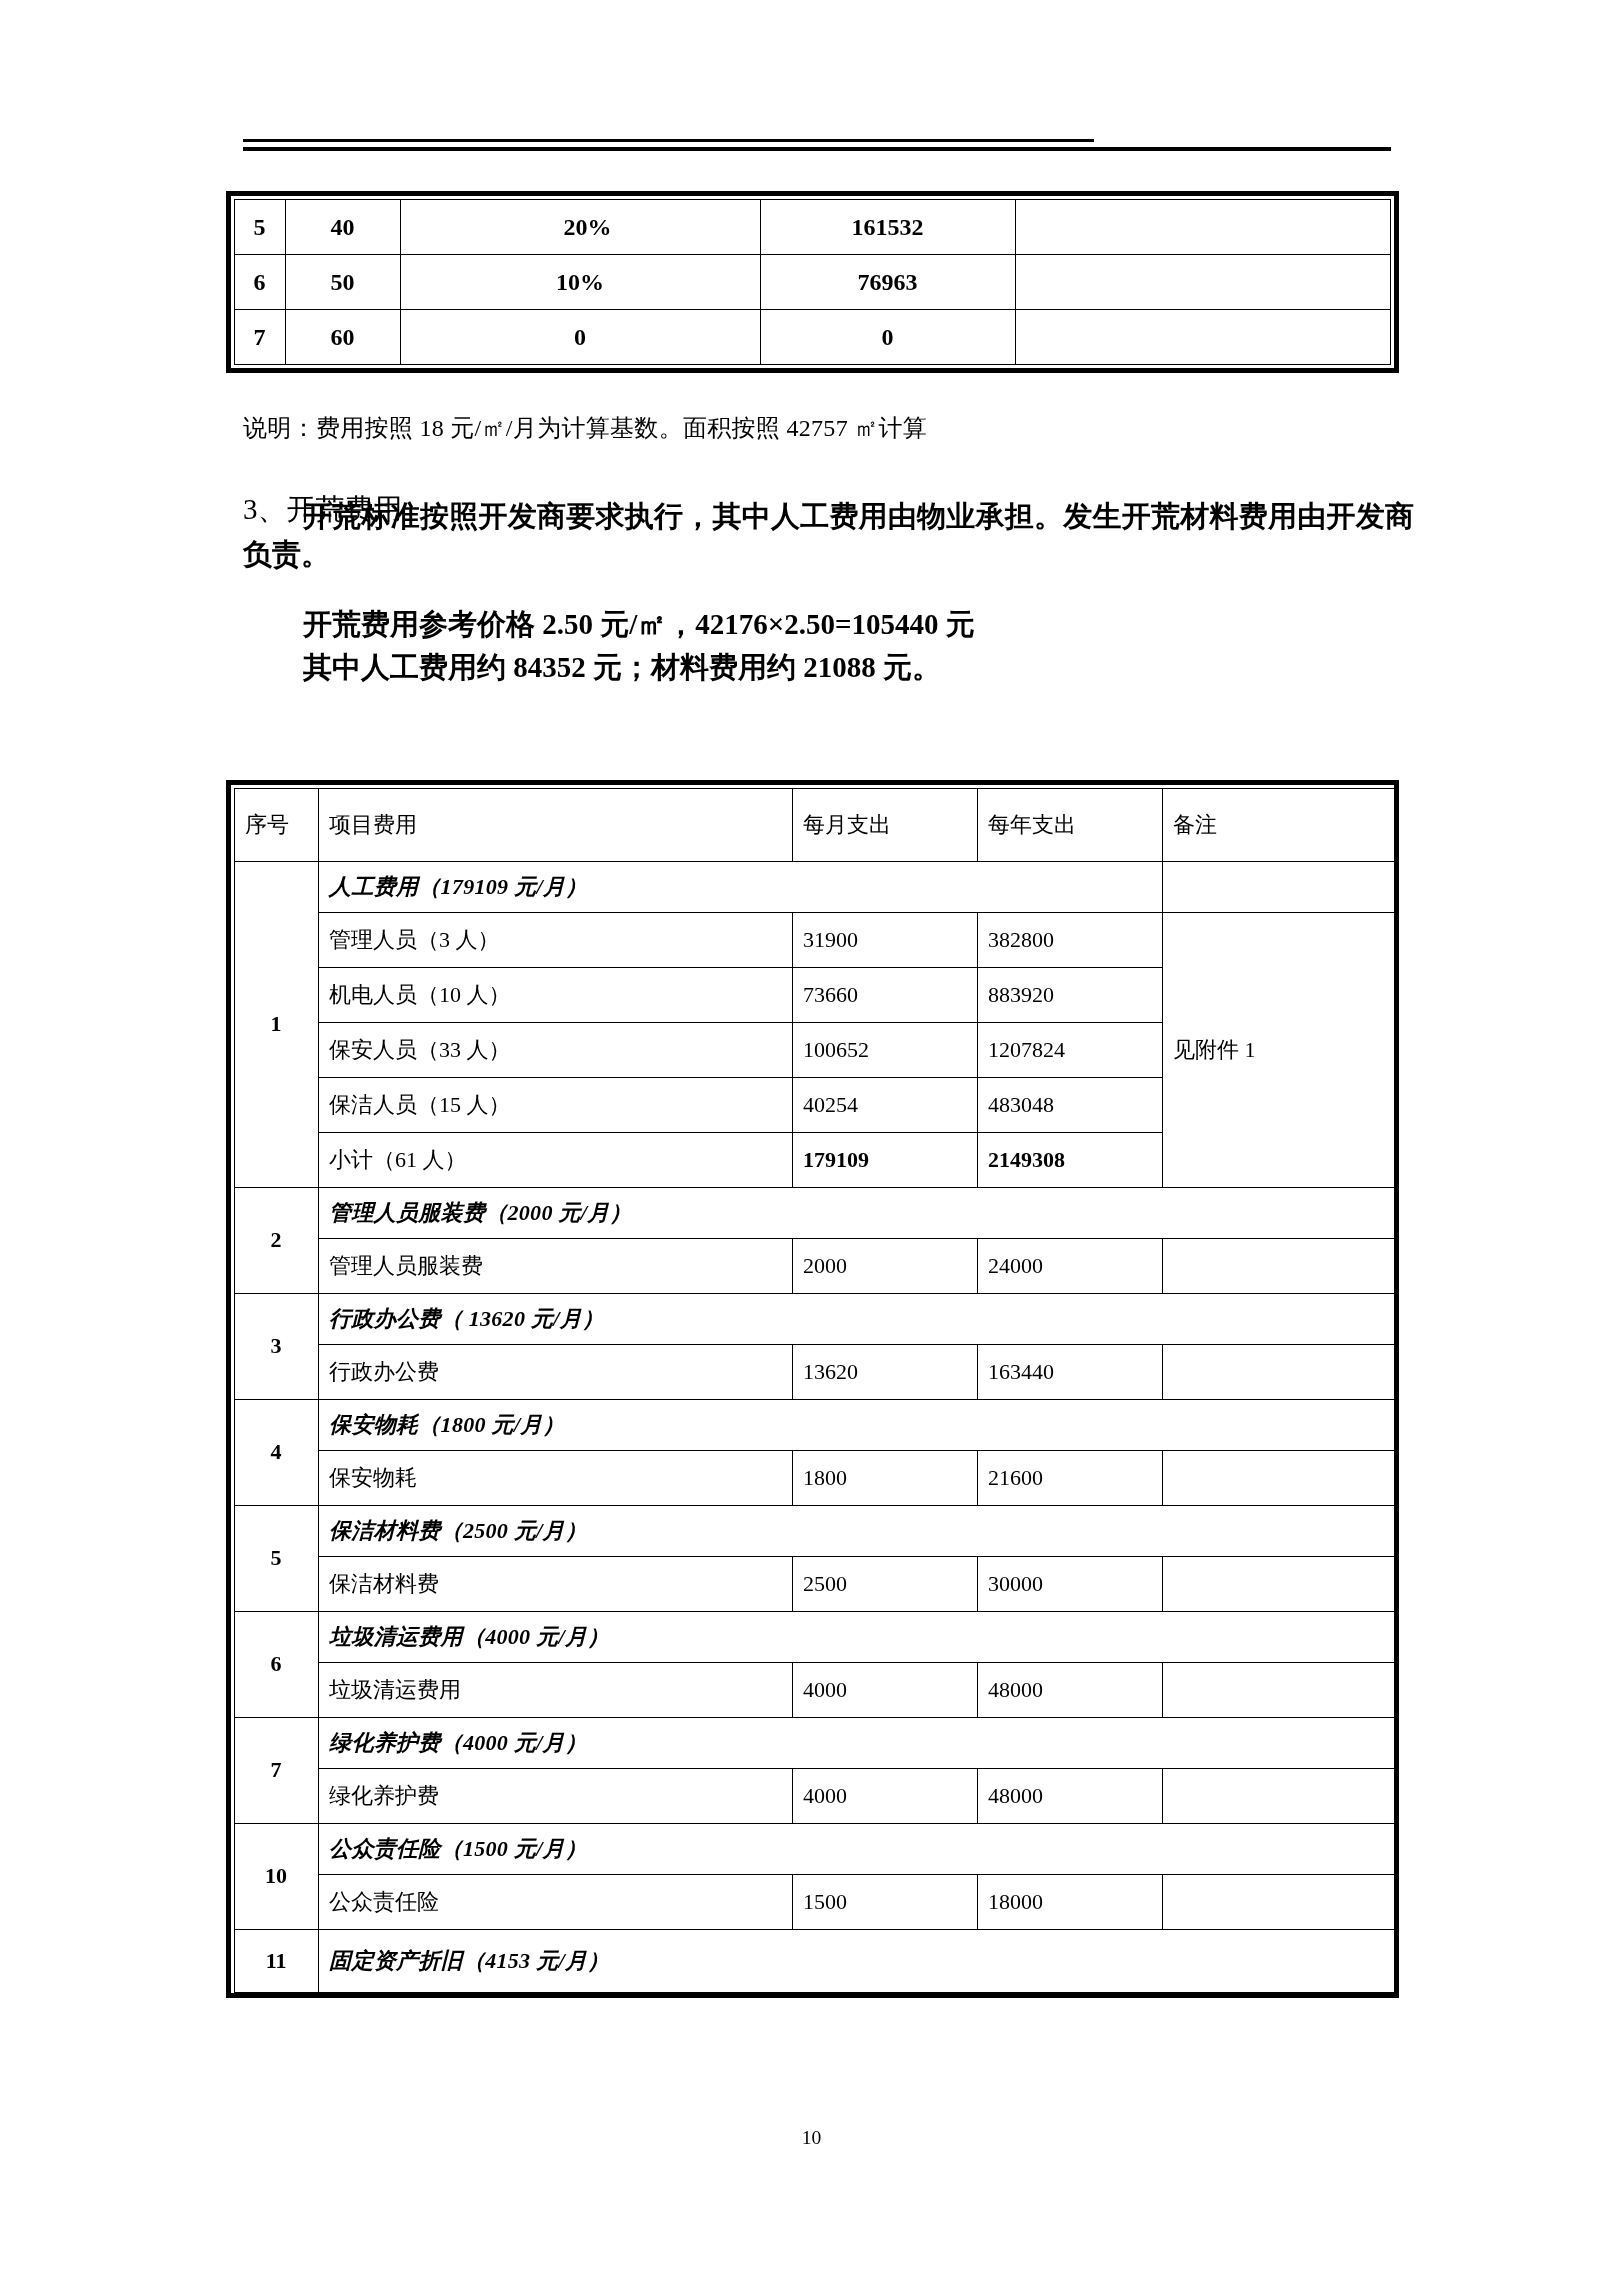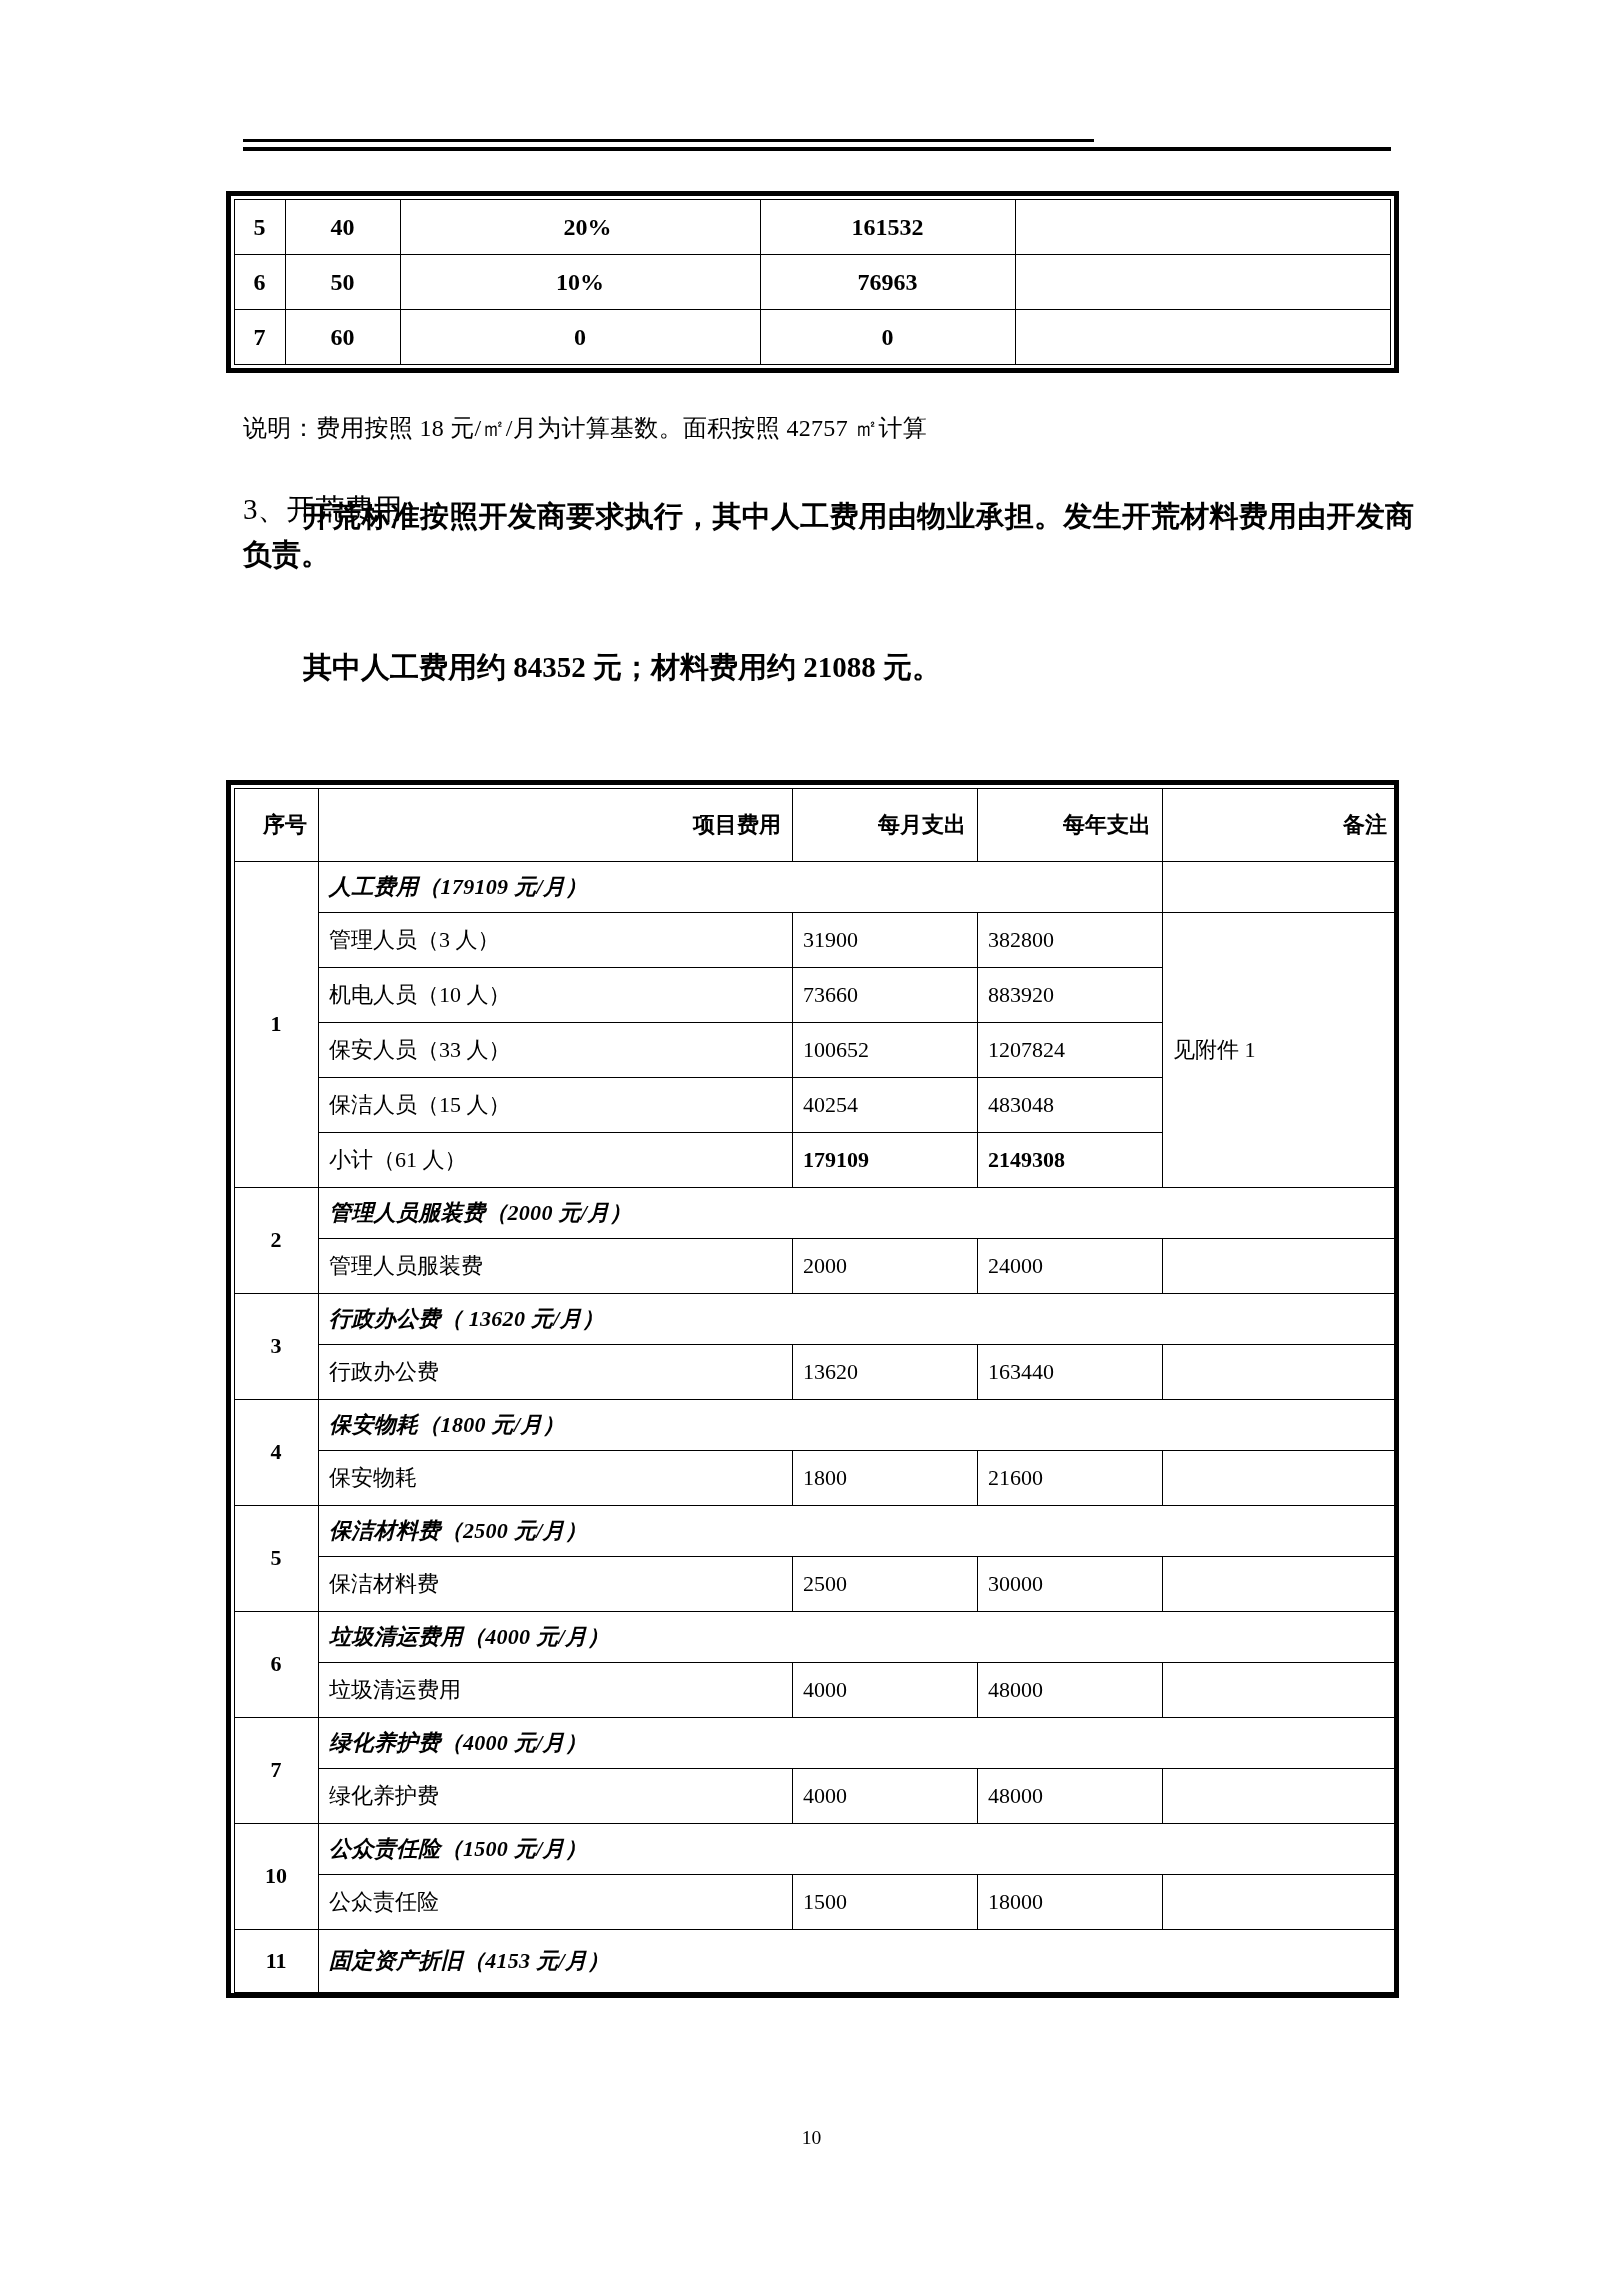--- a/index.html
+++ b/index.html
@@ -136,22 +136,22 @@
     font-weight: bold;
     font-size: 23.6px;
     width: 84px;
   }
   td.c-item  { width: 474px; text-align: left; }
   td.c-month { width: 185px; text-align: left; }
   td.c-year  { width: 185px; text-align: left; }
   td.c-note  { width: 236px; text-align: left; }
 
   td.head-cell {
-    text-align: right;
-    font-weight: bold;
+    text-align: left;
+    font-weight: normal;
     font-size: 25px;
   }
   td.cat-cell {
     font-weight: bold;
     font-style: italic;
     font-size: 24px;
     text-align: left;
     letter-spacing: 0.3px;
   }
   td.sub-total { font-weight: bold; font-size: 23.6px; }
@@ -205,20 +205,21 @@
         </table>
     </div>
   </div>
 
   <div class="note-line">说明：费用按照 18 元/㎡/月为计算基数。面积按照 42757 ㎡计算</div>
 
   <div class="heading" id="h-kaihuang">3、开荒费用</div>
 
   <div class="para" id="p-standard">开荒标准按照开发商要求执行，其中人工费用由物业承担。发生开荒材料费用由开发商负责。</div>
 
+  <div class="para-line" id="p-price">开荒费用参考价格 2.50 元/㎡，42176×2.50=105440 元</div>
   <div class="para-line" id="p-labor">其中人工费用约 84352 元；材料费用约 21088 元。</div>
 
 
   <div class="tbl-shell" id="main-table">
     <div class="inner-pad">
       <table class="doc-tbl">
           <tbody id="main-table-body">
             <tr style="height: 73px;">
               <td class="c-seq head-cell">序号</td>
               <td class="c-item head-cell">项目费用</td>

